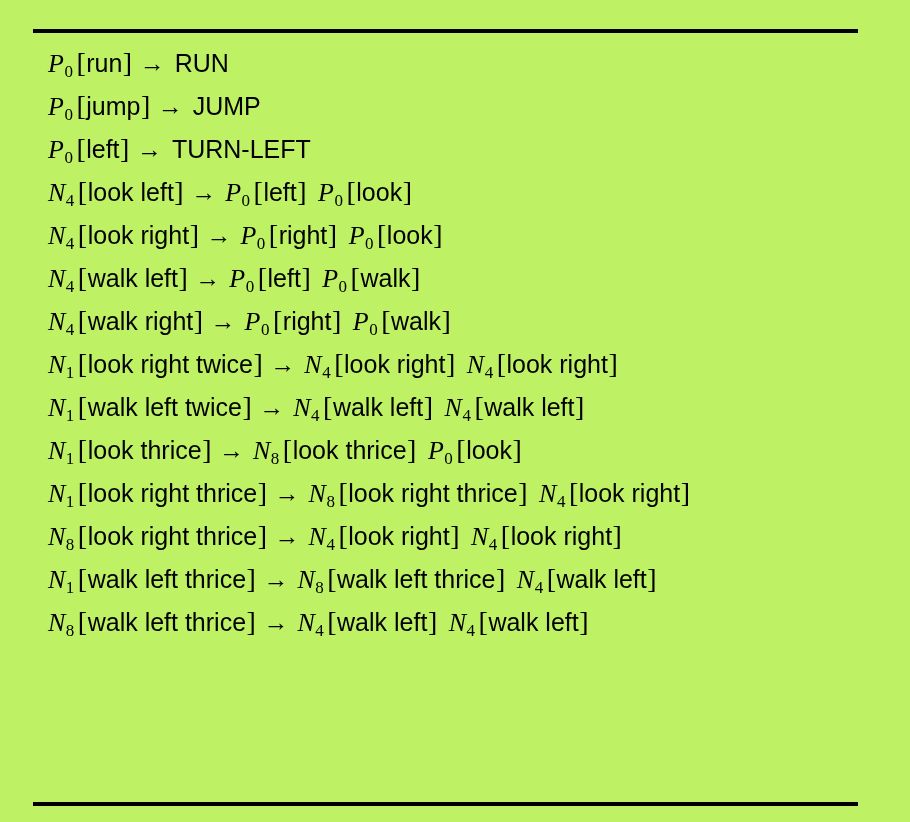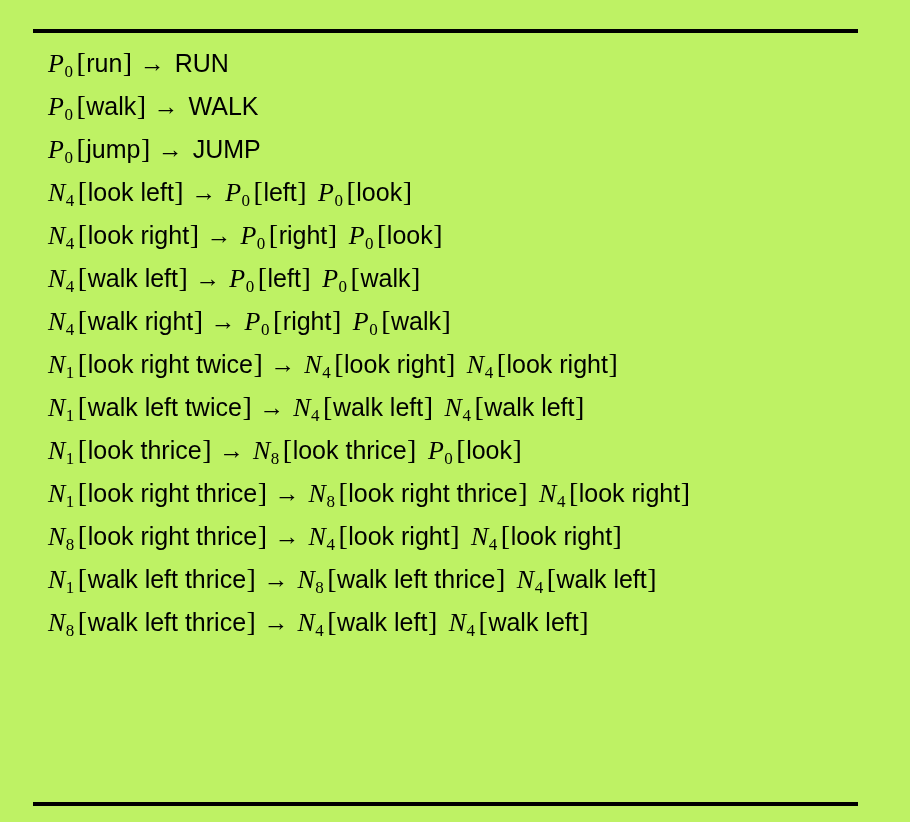--- a/index.html
+++ b/index.html
@@ -98,22 +98,22 @@
 </style>
 </head>
 <body>
 
 <div class="figure">
 
   <div class="rule rule-top"></div>
 
   <div class="rules-list" id="rules-list">
       <div class="rule-line"><span><span class="sym">P<span class="sub">0</span></span><span class="lead"></span><span class="brk">[</span><span class="word">run</span><span class="brk">]</span></span><span class="arrow">→</span><span><span class="term">RUN</span></span></div>
-      <div class="rule-line"><span><span class="sym">P<span class="sub">0</span></span><span class="lead"></span><span class="brk">[</span><span class="word">walk</span><span class="brk">]</span></span><span class="arrow">→</span><span><span class="term">WALK</span></span></div>
       <div class="rule-line"><span><span class="sym">P<span class="sub">0</span></span><span class="lead"></span><span class="brk">[</span><span class="word">jump</span><span class="brk">]</span></span><span class="arrow">→</span><span><span class="term">JUMP</span></span></div>
+      <div class="rule-line"><span><span class="sym">P<span class="sub">0</span></span><span class="lead"></span><span class="brk">[</span><span class="word">left</span><span class="brk">]</span></span><span class="arrow">→</span><span><span class="term">TURN-LEFT</span></span></div>
       <div class="rule-line"><span><span class="sym">N<span class="sub">4</span></span><span class="lead"></span><span class="brk">[</span><span class="word">look left</span><span class="brk">]</span></span><span class="arrow">→</span><span><span><span class="sym">P<span class="sub">0</span></span><span class="lead"></span><span class="brk">[</span><span class="word">left</span><span class="brk">]</span></span><span class="gap"></span><span><span class="sym">P<span class="sub">0</span></span><span class="lead"></span><span class="brk">[</span><span class="word">look</span><span class="brk">]</span></span></span></div>
       <div class="rule-line"><span><span class="sym">N<span class="sub">4</span></span><span class="lead"></span><span class="brk">[</span><span class="word">look right</span><span class="brk">]</span></span><span class="arrow">→</span><span><span><span class="sym">P<span class="sub">0</span></span><span class="lead"></span><span class="brk">[</span><span class="word">right</span><span class="brk">]</span></span><span class="gap"></span><span><span class="sym">P<span class="sub">0</span></span><span class="lead"></span><span class="brk">[</span><span class="word">look</span><span class="brk">]</span></span></span></div>
       <div class="rule-line"><span><span class="sym">N<span class="sub">4</span></span><span class="lead"></span><span class="brk">[</span><span class="word">walk left</span><span class="brk">]</span></span><span class="arrow">→</span><span><span><span class="sym">P<span class="sub">0</span></span><span class="lead"></span><span class="brk">[</span><span class="word">left</span><span class="brk">]</span></span><span class="gap"></span><span><span class="sym">P<span class="sub">0</span></span><span class="lead"></span><span class="brk">[</span><span class="word">walk</span><span class="brk">]</span></span></span></div>
       <div class="rule-line"><span><span class="sym">N<span class="sub">4</span></span><span class="lead"></span><span class="brk">[</span><span class="word">walk right</span><span class="brk">]</span></span><span class="arrow">→</span><span><span><span class="sym">P<span class="sub">0</span></span><span class="lead"></span><span class="brk">[</span><span class="word">right</span><span class="brk">]</span></span><span class="gap"></span><span><span class="sym">P<span class="sub">0</span></span><span class="lead"></span><span class="brk">[</span><span class="word">walk</span><span class="brk">]</span></span></span></div>
       <div class="rule-line"><span><span class="sym">N<span class="sub">1</span></span><span class="lead"></span><span class="brk">[</span><span class="word">look right twice</span><span class="brk">]</span></span><span class="arrow">→</span><span><span><span class="sym">N<span class="sub">4</span></span><span class="lead"></span><span class="brk">[</span><span class="word">look right</span><span class="brk">]</span></span><span class="gap"></span><span><span class="sym">N<span class="sub">4</span></span><span class="lead"></span><span class="brk">[</span><span class="word">look right</span><span class="brk">]</span></span></span></div>
       <div class="rule-line"><span><span class="sym">N<span class="sub">1</span></span><span class="lead"></span><span class="brk">[</span><span class="word">walk left twice</span><span class="brk">]</span></span><span class="arrow">→</span><span><span><span class="sym">N<span class="sub">4</span></span><span class="lead"></span><span class="brk">[</span><span class="word">walk left</span><span class="brk">]</span></span><span class="gap"></span><span><span class="sym">N<span class="sub">4</span></span><span class="lead"></span><span class="brk">[</span><span class="word">walk left</span><span class="brk">]</span></span></span></div>
       <div class="rule-line"><span><span class="sym">N<span class="sub">1</span></span><span class="lead"></span><span class="brk">[</span><span class="word">look thrice</span><span class="brk">]</span></span><span class="arrow">→</span><span><span><span class="sym">N<span class="sub">8</span></span><span class="lead"></span><span class="brk">[</span><span class="word">look thrice</span><span class="brk">]</span></span><span class="gap"></span><span><span class="sym">P<span class="sub">0</span></span><span class="lead"></span><span class="brk">[</span><span class="word">look</span><span class="brk">]</span></span></span></div>
       <div class="rule-line"><span><span class="sym">N<span class="sub">1</span></span><span class="lead"></span><span class="brk">[</span><span class="word">look right thrice</span><span class="brk">]</span></span><span class="arrow">→</span><span><span><span class="sym">N<span class="sub">8</span></span><span class="lead"></span><span class="brk">[</span><span class="word">look right thrice</span><span class="brk">]</span></span><span class="gap"></span><span><span class="sym">N<span class="sub">4</span></span><span class="lead"></span><span class="brk">[</span><span class="word">look right</span><span class="brk">]</span></span></span></div>
       <div class="rule-line"><span><span class="sym">N<span class="sub">8</span></span><span class="lead"></span><span class="brk">[</span><span class="word">look right thrice</span><span class="brk">]</span></span><span class="arrow">→</span><span><span><span class="sym">N<span class="sub">4</span></span><span class="lead"></span><span class="brk">[</span><span class="word">look right</span><span class="brk">]</span></span><span class="gap"></span><span><span class="sym">N<span class="sub">4</span></span><span class="lead"></span><span class="brk">[</span><span class="word">look right</span><span class="brk">]</span></span></span></div>
       <div class="rule-line"><span><span class="sym">N<span class="sub">1</span></span><span class="lead"></span><span class="brk">[</span><span class="word">walk left thrice</span><span class="brk">]</span></span><span class="arrow">→</span><span><span><span class="sym">N<span class="sub">8</span></span><span class="lead"></span><span class="brk">[</span><span class="word">walk left thrice</span><span class="brk">]</span></span><span class="gap"></span><span><span class="sym">N<span class="sub">4</span></span><span class="lead"></span><span class="brk">[</span><span class="word">walk left</span><span class="brk">]</span></span></span></div>

